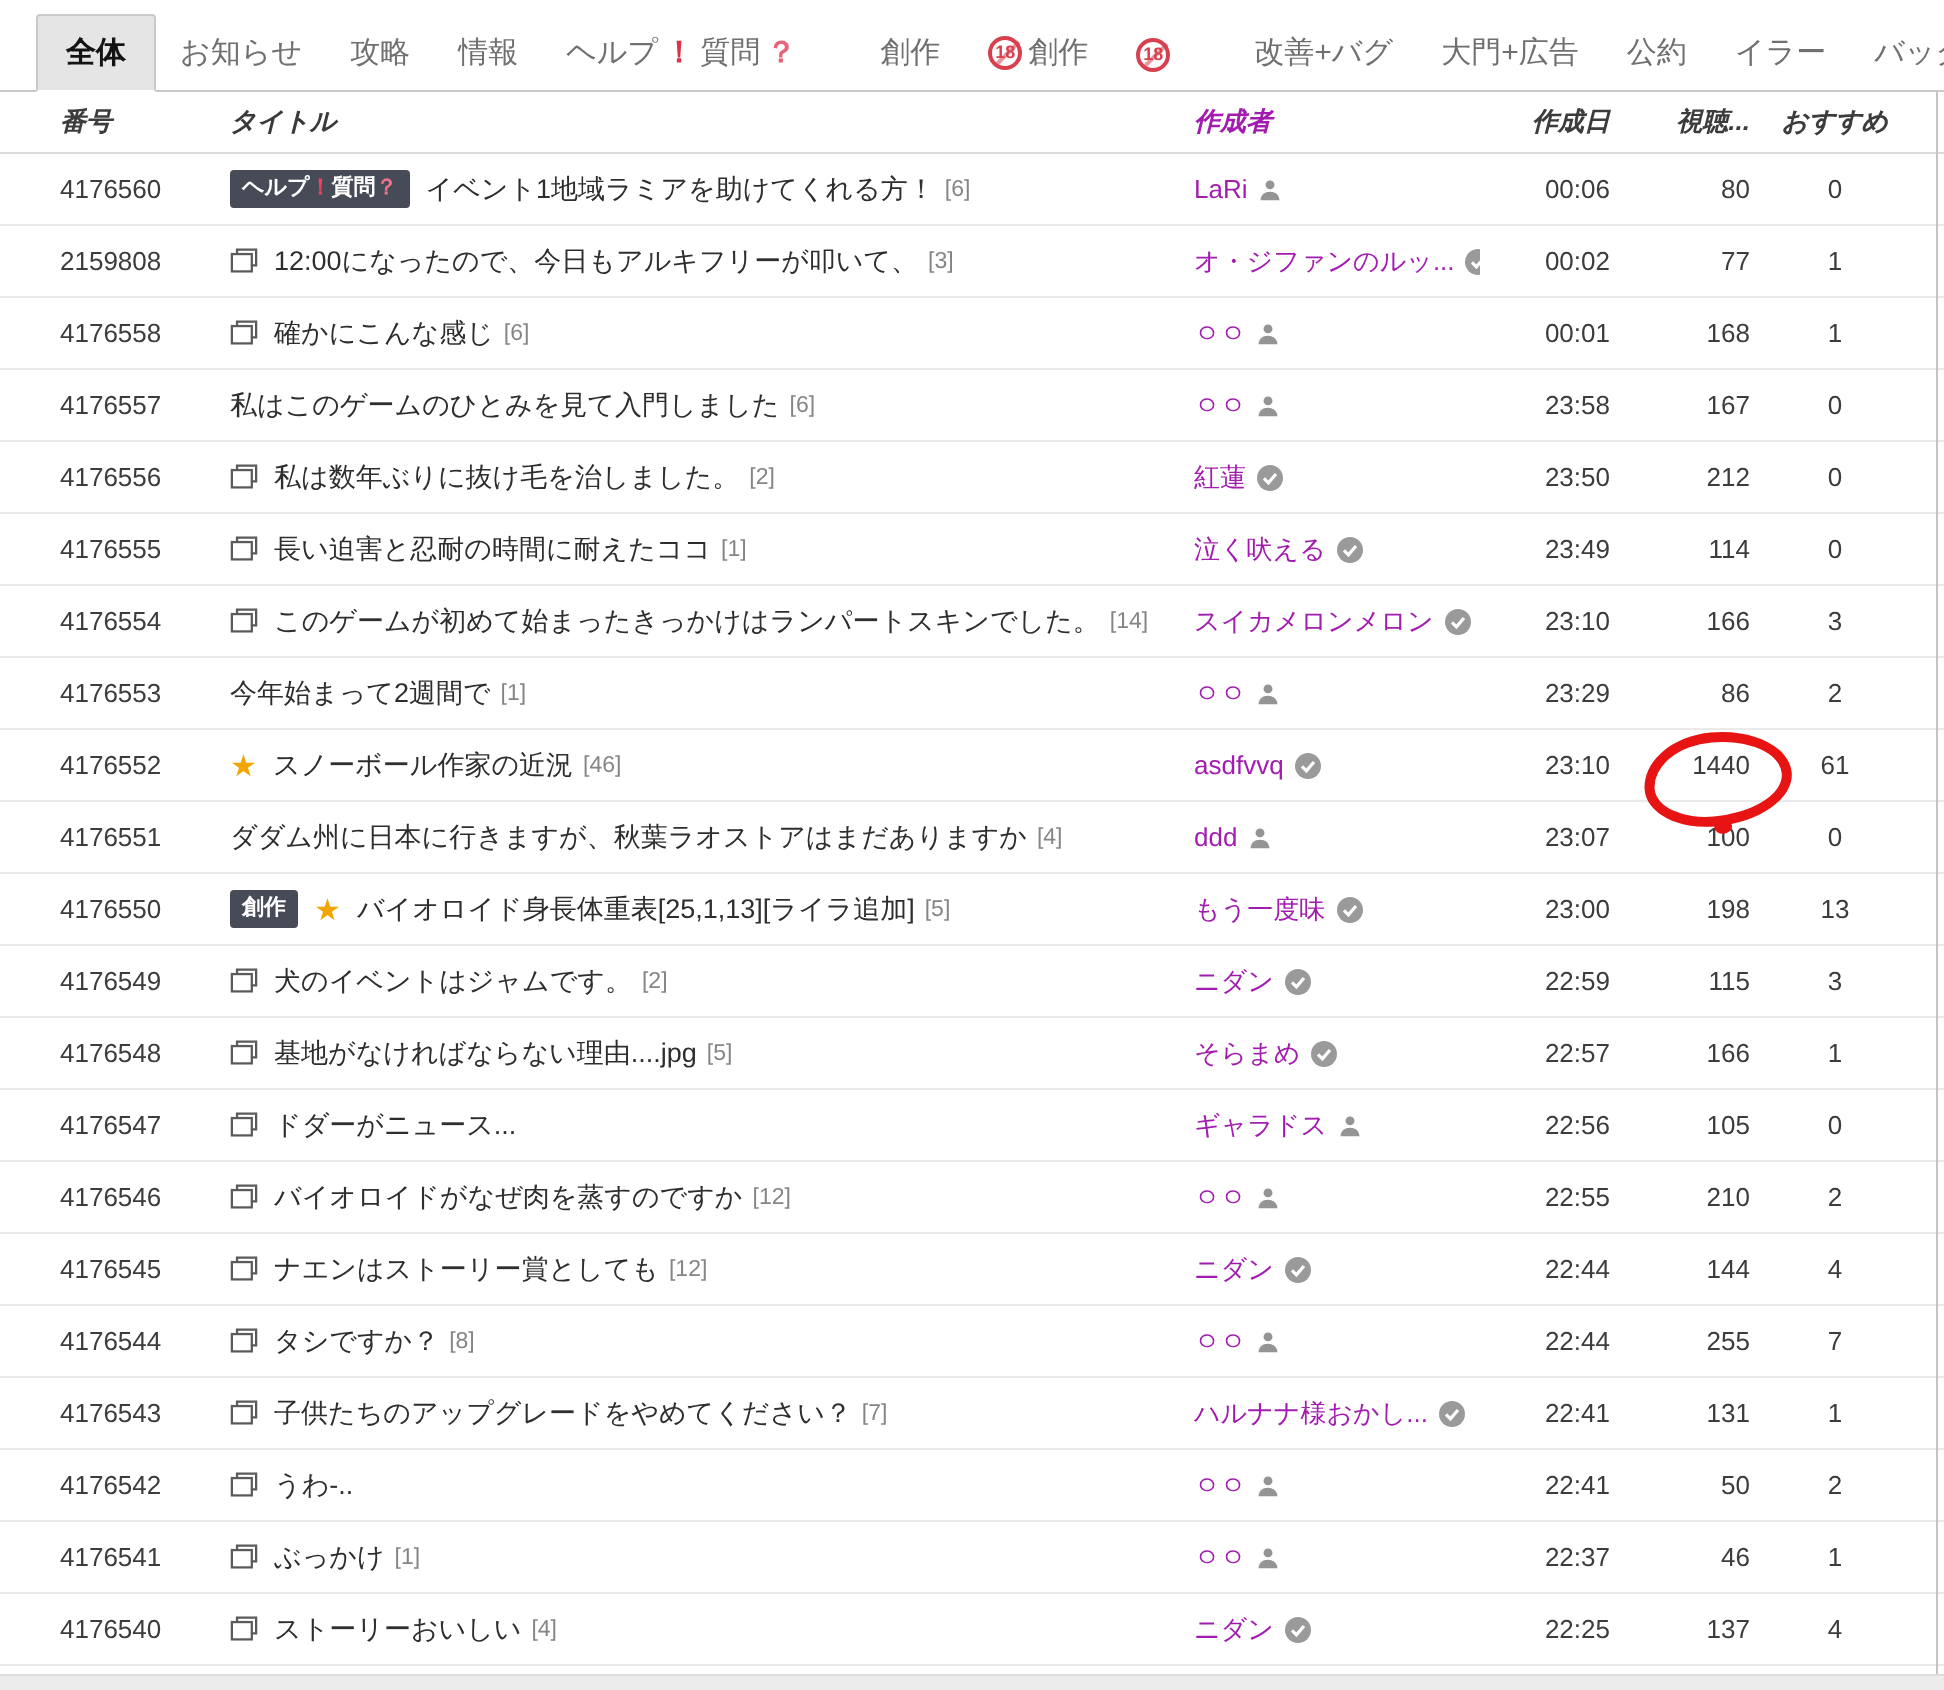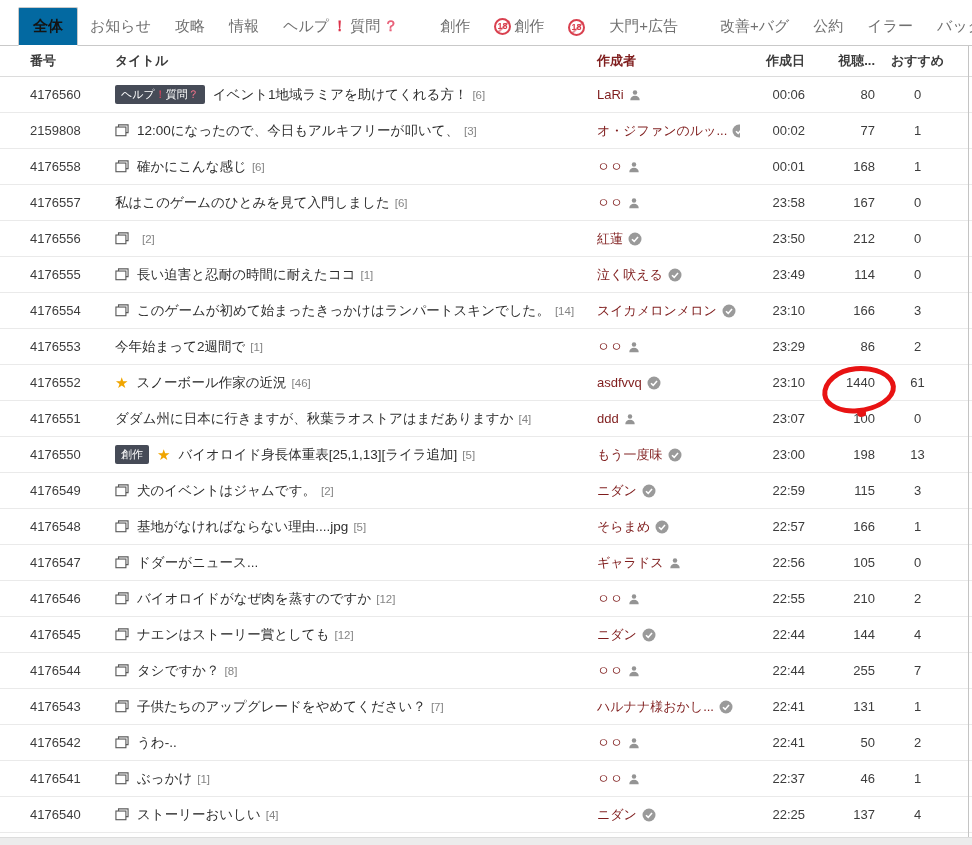--- a/index.html
+++ b/index.html
@@ -12,57 +12,57 @@
   .tabbar {
     display: flex; align-items: flex-end; height: 46px;
     border-bottom: 1px solid #c9c9c9; padding-left: 18px; white-space: nowrap;
   }
   .tab {
     display: flex; align-items: center; gap: 3px;
     padding: 9px 12px; font-size: 15px; color: #707070; cursor: pointer;
   }
   .tab.active {
     border: 1px solid #c9c9c9; border-bottom: 1px solid #fff;
-    margin-bottom: -1px; background: #0369a1; color: #141414; font-weight: bold;
+    margin-bottom: -1px; background: #e5e5e5; color: #141414; font-weight: bold;
     border-radius: 2px 2px 0 0; padding: 9px 14px;
   }
   .tab .accent-red { color: var(--tab-red); font-weight: bold; }
   .tab .accent-pink { color: var(--tab-pink); font-weight: bold; }
   .gap-l { margin-left: 18px; }
   .icon18 {
     display: inline-flex; align-items: center; justify-content: center;
     width: 17px; height: 17px; border: 2px solid var(--i18); border-radius: 50%;
     color: var(--i18); font-size: 9px; font-weight: bold; line-height: 1;
     position: relative; flex: 0 0 auto;
   }
   .icon18::after {
     content: ""; position: absolute; left: -1px; top: 6px; width: 17px; height: 2px;
     background: var(--i18); transform: rotate(-45deg); opacity: .55;
   }
   
   .thead {
     display: flex; align-items: center; height: 31px;
     font-size: 13px; font-weight: bold; color: #3a3a3a;
-    border-bottom: 1px solid #dcdcdc; padding-right: 12px;
+    border-bottom: 1px solid #dcdcdc; padding-right: 12px; font-style: italic;
   }
   .trow {
     display: flex; align-items: center; height: 36px;
     border-bottom: 1px solid #eaeaea; font-size: 13.5px; padding-right: 12px;
   }
   .c-num   { flex: 0 0 115px; padding-left: 30px; color: #3c3c3c; font-size: 13px; }
   .c-title { flex: 1 1 auto; display: flex; align-items: center; overflow: hidden; white-space: nowrap; min-width: 0; }
   .c-author{ flex: 0 0 165px; padding-left: 22px; display: flex; align-items: center; gap: 5px;
-             font-size: 13px; color: #7f1d1d; overflow: hidden; white-space: nowrap; }
+             font-size: 13px; color: #a21caf; overflow: hidden; white-space: nowrap; }
   .c-date  { flex: 0 0 65px; text-align: right; font-size: 13px; color: #3c3c3c; }
   .c-views { flex: 0 0 70px; text-align: right; font-size: 13px; color: #3c3c3c; }
   .c-rec   { flex: 0 0 85px; text-align: center; font-size: 13px; color: #3c3c3c; }
   .title-text { overflow: hidden; text-overflow: ellipsis; color: #2e2e2e; cursor: pointer; }
   .cnt { color: #858585; font-size: 11.5px; margin-left: 5px; flex: 0 0 auto; }
   .badge {
-    background: var(--badge-bg); color: #fff; font-size: 11px; font-weight: normal;
+    background: var(--badge-bg); color: #fff; font-size: 11px; font-weight: bold;
     padding: 2.5px 6px; border-radius: 2px; margin-right: 8px; flex: 0 0 auto; line-height: 1.2;
   }
   .badge .b-red  { color: var(--badge-red); }
   .badge .b-pink { color: var(--badge-pink); }
   .star { color: var(--star); margin-right: 8px; font-size: 15px; flex: 0 0 auto; }
   .tico { margin-right: 8px; flex: 0 0 auto; display: inline-flex; }
   .aico { flex: 0 0 auto; display: inline-flex; }
   
   .hscroll {
     position: absolute; left: 0; right: 0; bottom: 0; height: 8px;
@@ -105,25 +105,25 @@
     <div class="tab gap-l">
       <span>創作</span>
     </div>
     <div class="tab">
       <span class="icon18">18</span>
       <span>創作</span>
     </div>
     <div class="tab">
       <span class="icon18">18</span>
     </div>
-    <div class="tab">
-      <span>大門+広告</span>
-    </div>
     <div class="tab gap-l">
       <span>改善+バグ</span>
+    </div>
+    <div class="tab">
+      <span>大門+広告</span>
     </div>
     <div class="tab">
       <span>公約</span>
     </div>
     <div class="tab">
       <span>イラー</span>
     </div>
     <div class="tab">
       <span>バックアップ</span>
     </div>
@@ -230,20 +230,21 @@
     </div>
     <div class="trow">
       <span class="c-num">4176556</span>
       <div class="c-title">
         <span class="tico">
           <svg width="14" height="13" viewBox="0 0 16 15" fill="none" stroke="#5a5a5a" stroke-width="1.3">
             <rect x="1" y="3.5" width="11.5" height="10"></rect>
             <path d="M4 3.5 V1 H15 V10 H12.5"></path>
           </svg>
         </span>
+        <span class="title-text">私は数年ぶりに抜け毛を治しました。</span>
         <span class="cnt">[2]</span>
       </div>
       <div class="c-author">
         <span>紅蓮</span>
         <span class="aico">
           <svg width="14" height="14" viewBox="0 0 14 14">
             <circle cx="7" cy="7" r="6.5" fill="#9a9a9a"></circle>
             <path d="M4 7.2 L6.2 9.4 L10 5" stroke="#fff" stroke-width="1.6" fill="none"></path>
           </svg>
         </span>

